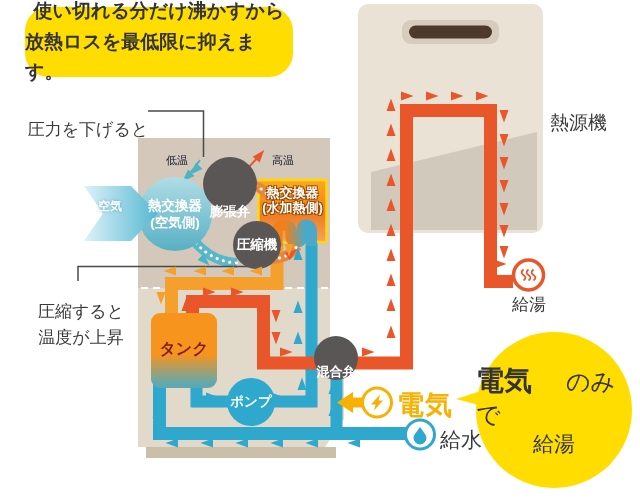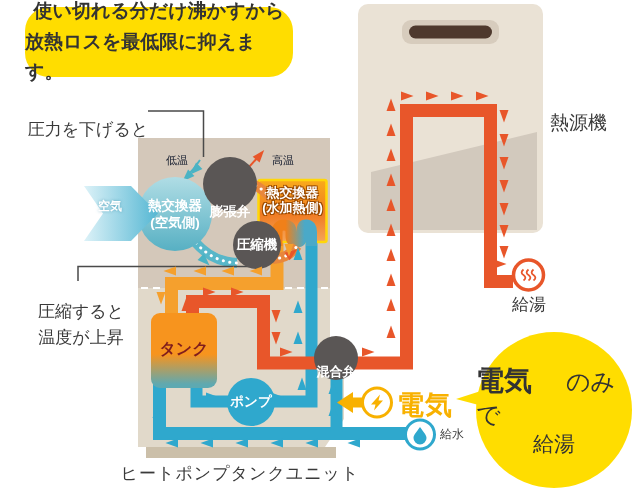--- a/index.html
+++ b/index.html
@@ -23,21 +23,21 @@
           background:#ffdd00;display:flex;flex-direction:column;justify-content:center;
           align-items:center;color:#333;line-height:1.3;}
   .bubble .b1{font-size:28px;font-weight:bold;}
   .bubble .b2{font-size:24px;margin-left:34px;}
   .bubble .b3{font-size:21px;}
   .tail{position:absolute;left:456px;top:388px;width:0;height:0;
         border-top:11px solid transparent;border-bottom:9px solid transparent;
         border-right:34px solid #ffdd00;}
   .cap{font-size:17px;letter-spacing:1px;}
   .hs{font-size:19px;}
-  .sm16{font-size:12px;font-family:Liberation Serif, serif;}
+  .sm16{font-size:21px;font-family:Liberation Serif, serif;}
   .sm17{font-size:17px;}
 </style>
 </head>
 <body>
 
 <div class="stage">
 
 <svg width="640" height="500" viewBox="0 0 640 500">
   <defs>
     <path id="arr" d="M-6,-4.5 L6.5,0 L-6,4.5 Z"></path>
@@ -251,15 +251,14 @@
 <div class="lbl sm16" style="left:440px;top:426px;">給水</div>
 
 <div class="tail"></div>
 <div class="bubble">
   <div>
     <span class="b1">電気</span><span class="b2">のみで</span>
   </div>
   <div class="b3">給湯</div>
 </div>
 
-<div class="lbl ctr cap" style="left:240px;top:462px;">ヒートポンプタンクユニット</div>
 
 </div>
 
 </body></html>

